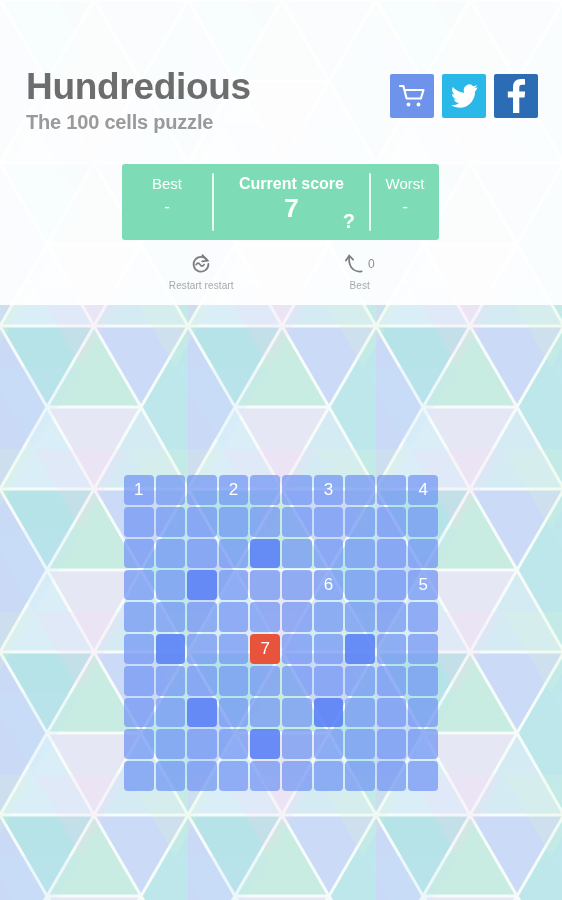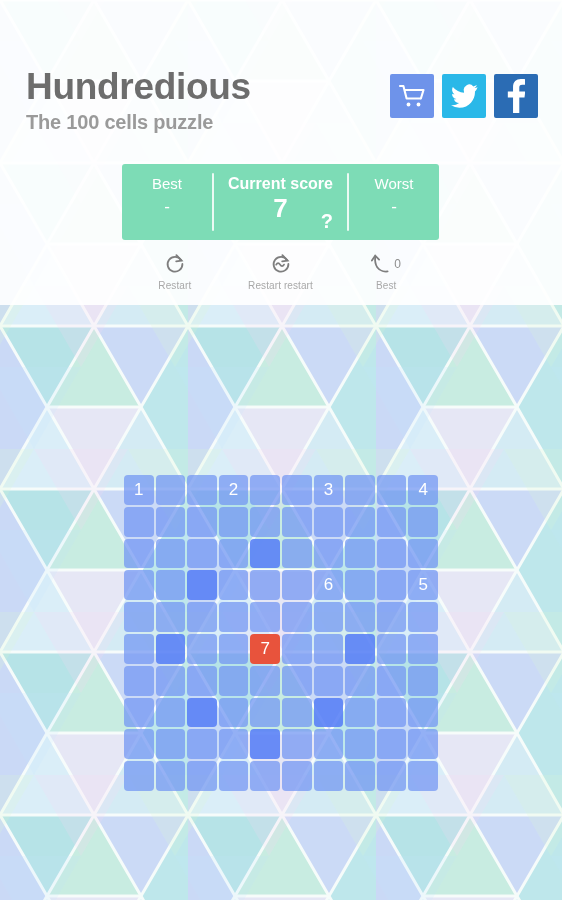--- a/index.html
+++ b/index.html
@@ -53,21 +53,21 @@
     width:317px; height:76px;
     background:#7ddcb6; border-radius:3px;
     display:flex; align-items:stretch;
   }
   .score-cell {
     display:flex; flex-direction:column; align-items:center;
     justify-content:flex-start; padding-top:11px; position:relative;
   }
   #score-best  { width:90px; }
   #score-current { flex:1;font-weight:bold; }
-  #score-worst { width:90px; }
+  #score-worst { width:68px; }
   .score-label { color:#ffffff; font-size:15px; line-height:17px; }
   .score-value { color:#ffffff; font-size:17px; line-height:30px; }
   #score-current .score-label { font-size:16px; }
   #score-current .score-value { font-size:26px; line-height:28px; margin-top:2px; }
   .vdiv {
     width:2px; background:#ffffff; opacity:.85;
     margin:9px 0; border-radius:1px;
   }
   #score-help {
     position:absolute; right:14px; bottom:9px;
@@ -196,29 +196,20 @@
     </div>
     <div class="vdiv"></div>
     <div class="score-cell" id="score-worst">
       <div class="score-label">Worst</div>
       <div class="score-value">-</div>
     </div>
   </div>
 
   <div id="actions">
 
-    <div class="action">
-      <div class="glyph">
-        <svg width="20" height="22" viewBox="0 0 20 22" fill="none" stroke="#7e7e7e" stroke-width="1.8" stroke-linecap="round">
-          <path d="M16.2 7.2A7.4 7.4 0 1 0 17.4 11"></path>
-          <path d="M11.4 2.2 L16.6 7.6 L11.2 8.3"></path>
-        </svg>
-      </div>
-      <div class="alabel">Restart</div>
-    </div>
 
     <div class="action">
       <div class="glyph">
         <svg width="22" height="22" viewBox="0 0 22 22" fill="none" stroke="#7e7e7e" stroke-width="1.8" stroke-linecap="round">
           <path d="M17.2 7.2A7.4 7.4 0 1 0 18.4 11"></path>
           <path d="M12.4 2.2 L17.6 7.6 L12.2 8.3"></path>
           <path d="M6.2 11.6c1.2-2.1 2.6-2.1 3.9 0 1.2 2.1 2.7 2.1 3.9 0"></path>
         </svg>
       </div>
       <div class="alabel">Restart restart</div>

